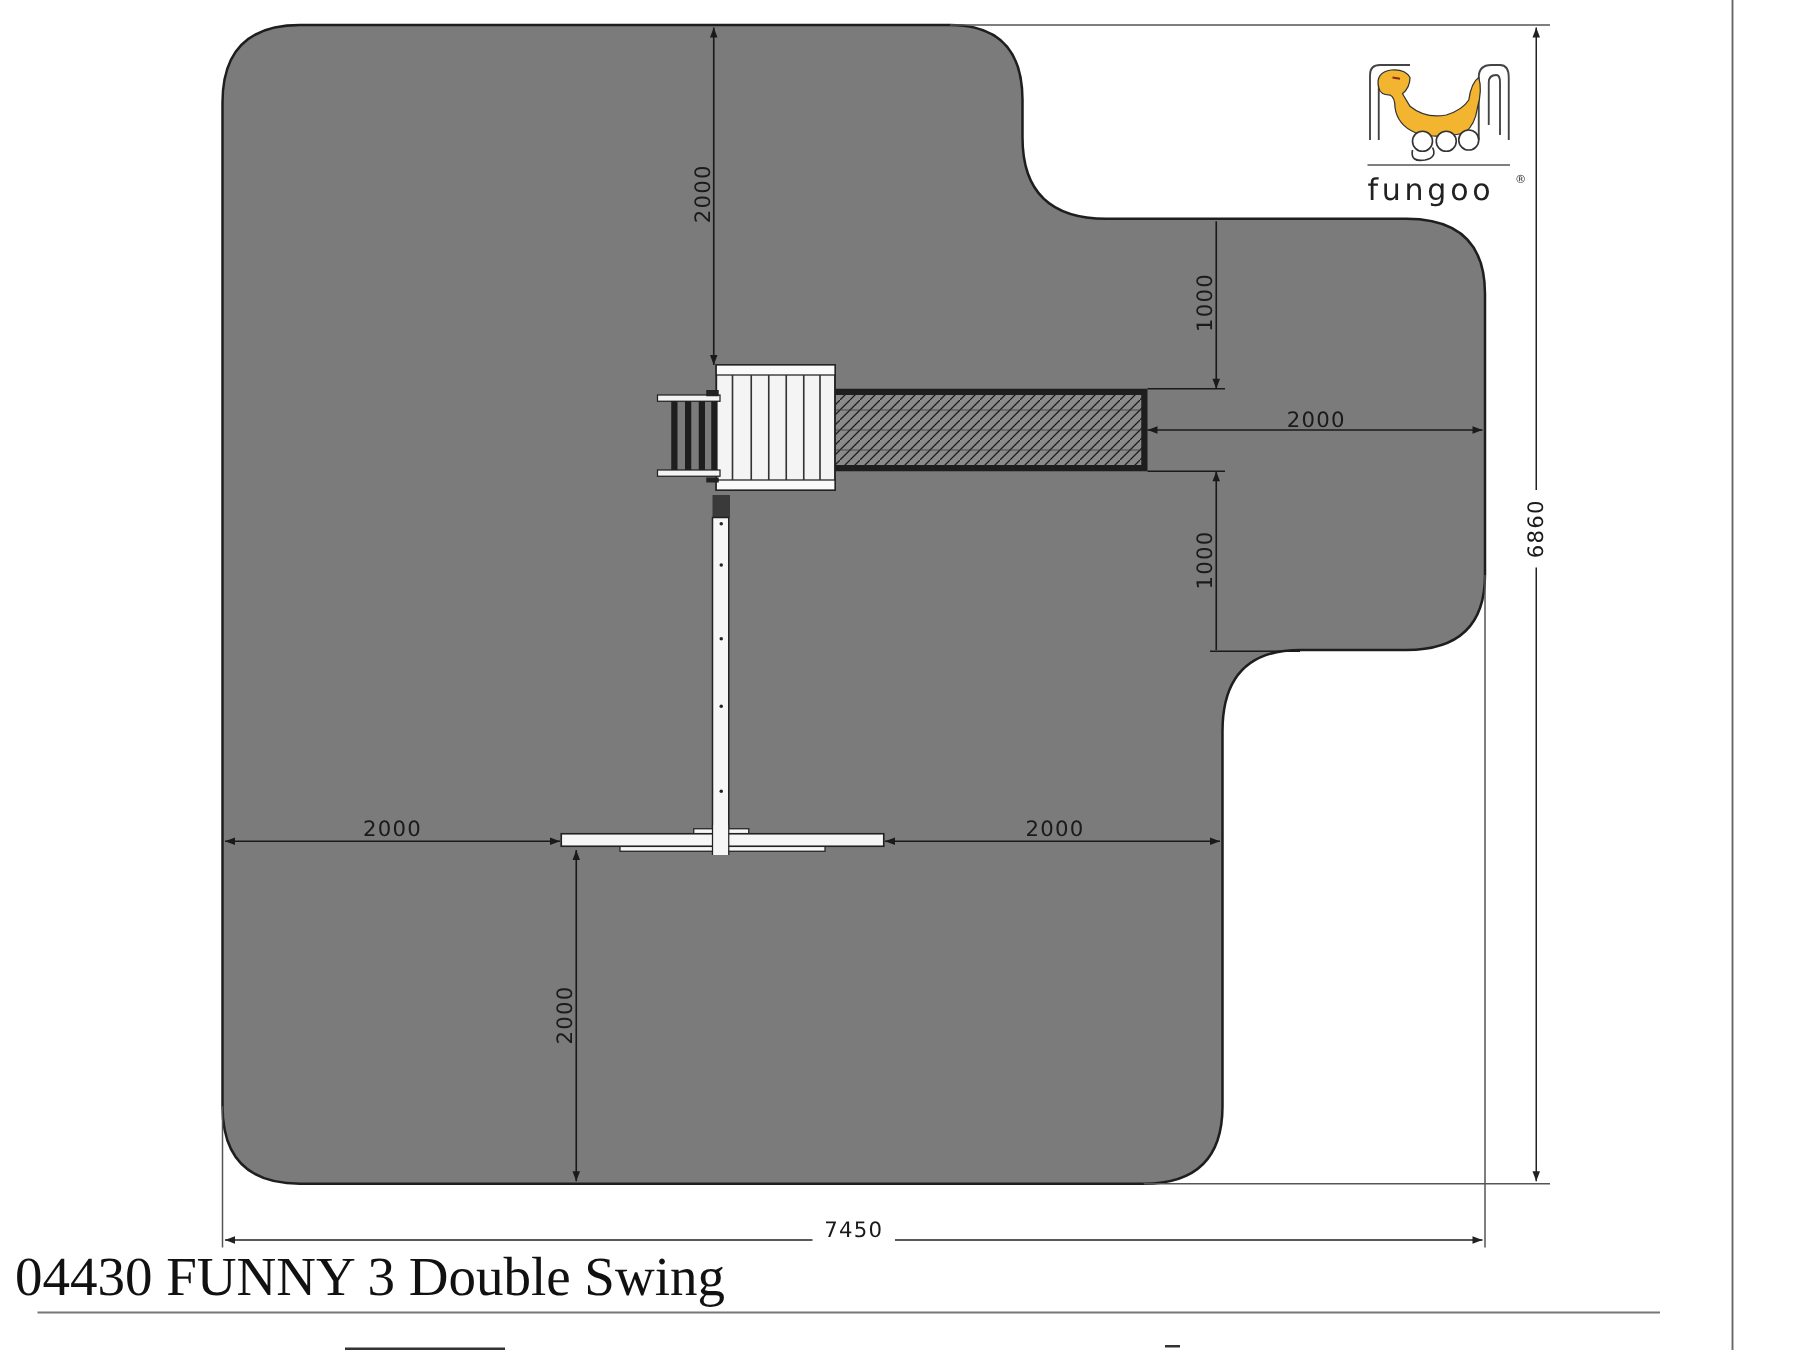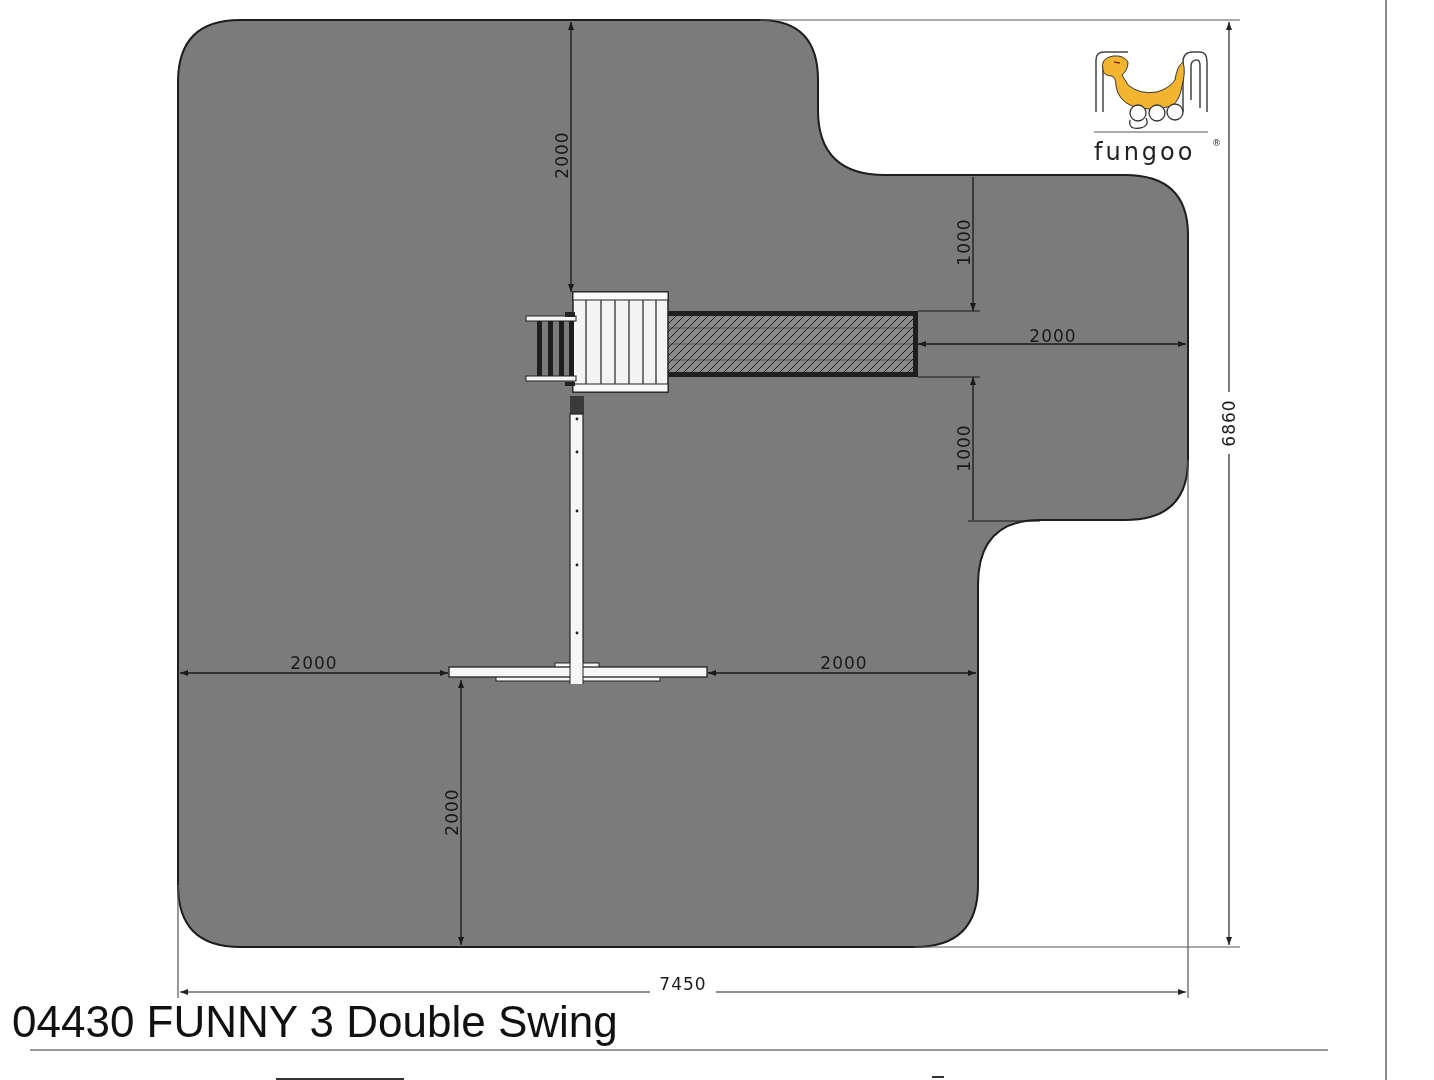--- a/index.html
+++ b/index.html
@@ -1,19 +1,19 @@
 <!DOCTYPE html>
 <html><head>
   <meta charset="utf-8">
   <style>
     html, body { margin: 0; padding: 0; background: #ffffff; }
     body { width: 1434px; height: 1080px; position: relative; overflow: hidden; }
     .canvas { position: absolute; left: 0; top: 0; width: 1434px; height: 1080px; }
     .dim { font-family: "DejaVu Sans", sans-serif; font-size: 17px; fill: #1a1a1a; letter-spacing: 1px; }
-    .title { position: absolute; left: 12px; top: 1000px; font-family: Liberation Sans, sans-serif; font-size: 44px; color: #111; white-space: nowrap; line-height: 1; }
+    .title { position: absolute; left: 12px; top: 1000px; font-family: Liberation Serif, serif; font-size: 44px; color: #111; white-space: nowrap; line-height: 1; }
     .logo-text { font-family: "DejaVu Sans", sans-serif; font-size: 24px; fill: #222; letter-spacing: 3px; }
     .reg { font-family: "DejaVu Sans", sans-serif; font-size: 9px; fill: #333; }
   </style>
 </head>
 <body>
 
 <svg class="canvas" viewBox="0 0 1434 1080" xmlns="http://www.w3.org/2000/svg">
   <defs>
     <pattern id="slideMesh" width="16" height="16" patternUnits="userSpaceOnUse">
       <rect width="16" height="16" fill="#8a8a8a"></rect>

